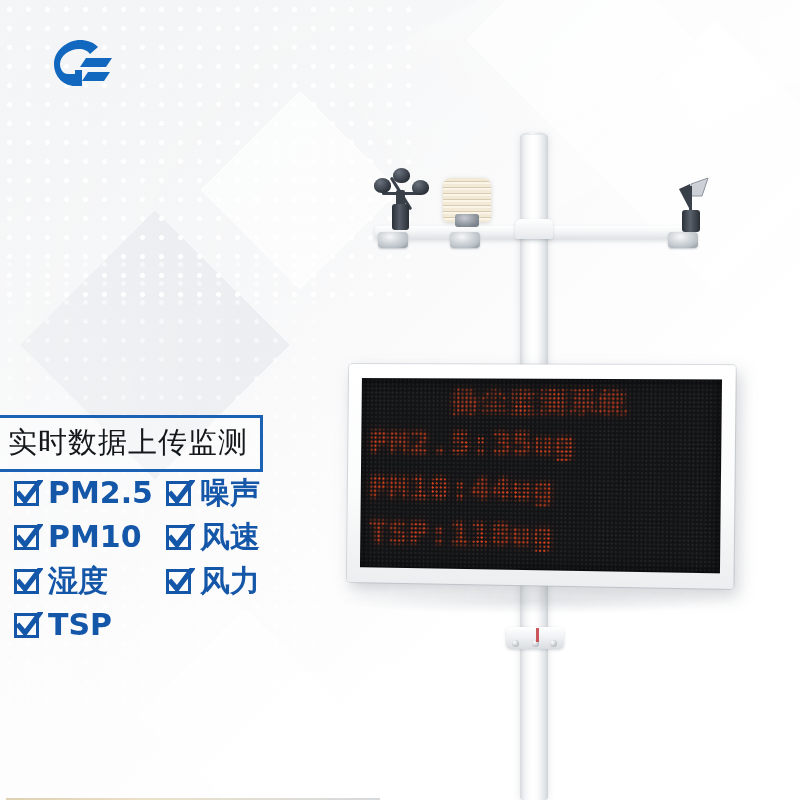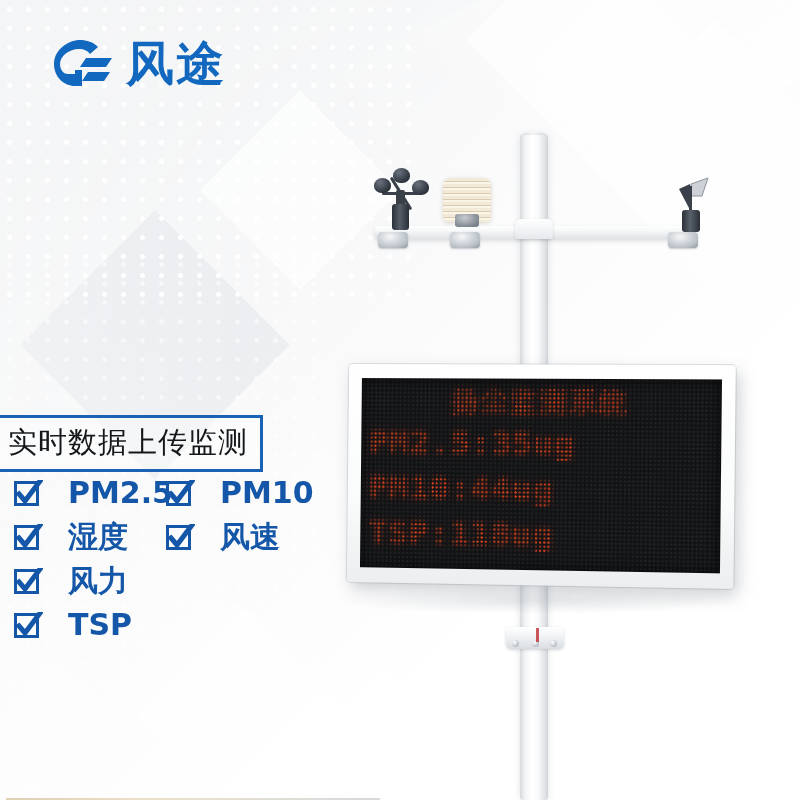--- a/index.html
+++ b/index.html
@@ -91,21 +91,20 @@
   .feat { display:flex; align-items:center; gap:9px; }
   .cbox {
     width:25px; height:25px; flex:0 0 25px;
     border:3px solid #1456a8; position:relative; background:transparent;
   }
   .cbox svg { position:absolute; left:-1px; top:-4px; }
   .feat-label {
     font-size:30px; font-weight:bold; color:#1456a8; letter-spacing:0px;
     font-family:"DejaVu Sans","Liberation Sans",sans-serif; white-space:nowrap;
     line-height:1;
-    margin-left:20px;
   }
   .feat.span2 { grid-column:1 / span 1;text-align:right; }
 
   .pole {
     position:absolute; left:520px; top:135px; width:28px; height:665px;
     background:linear-gradient(90deg,#d7dadd 0%, #f2f4f5 18%, #ffffff 42%, #fcfcfd 62%, #e2e5e8 88%, #cfd3d7 100%);
     border-radius:3px;
     box-shadow:0 0 7px rgba(120,130,140,0.22);
   }
   .pole-top-cap {
@@ -276,65 +275,72 @@
   <div class="logo">
     <span class="logo-mark">
       <svg viewBox="0 0 76 58" width="76" height="58" aria-hidden="true">
         <path d="M36 6 C24 6 10 16 10 30 C10 43 20 52 31 52 L31 40 L24 40 C19 40 16 35 16 30
                  C16 22 25 15 35 15 C40 15 44 17 46 20 L54 13 C49 8 43 6 36 6 Z" fill="#1268bf"></path>
         <path d="M31 40 L31 52 L38 52 L38 36 L31 36 Z" fill="#1268bf"></path>
         <path d="M42 24 L68 24 L62 33 L36 33 Z" fill="#1268bf"></path>
         <path d="M44 38 L66 38 L60 47 L38 47 Z" fill="#1268bf"></path>
       </svg>
     </span>
-    <span class="logo-text">风途</span>
   </div>
 
   <div class="subbox">
     <span>实时数据上传监测</span>
   </div>
 
   <div class="features">
 
     <div class="feat">
       <span class="cbox">
         <svg width="27" height="30" viewBox="0 0 27 30" aria-hidden="true">
           <path d="M3 14 L9 21 L24 1" stroke="#1456a8" stroke-width="5" fill="none" stroke-linecap="square" stroke-linejoin="miter"></path>
         </svg>
       </span>
       <span class="feat-label">PM2.5</span>
     </div>
 
+    <div class="feat">
+      <span class="cbox">
+        <svg width="27" height="30" viewBox="0 0 27 30" aria-hidden="true">
+          <path d="M3 14 L9 21 L24 1" stroke="#1456a8" stroke-width="5" fill="none" stroke-linecap="square" stroke-linejoin="miter"></path>
+        </svg>
+      </span>
+      <span class="feat-label">噪声</span>
+    </div>
 
     <div class="feat">
       <span class="cbox">
         <svg width="27" height="30" viewBox="0 0 27 30" aria-hidden="true">
           <path d="M3 14 L9 21 L24 1" stroke="#1456a8" stroke-width="5" fill="none" stroke-linecap="square" stroke-linejoin="miter"></path>
         </svg>
       </span>
       <span class="feat-label">PM10</span>
     </div>
 
 
     <div class="feat">
       <span class="cbox">
         <svg width="27" height="30" viewBox="0 0 27 30" aria-hidden="true">
           <path d="M3 14 L9 21 L24 1" stroke="#1456a8" stroke-width="5" fill="none" stroke-linecap="square" stroke-linejoin="miter"></path>
         </svg>
       </span>
+      <span class="feat-label">风速</span>
+    </div>
+
+    <div class="feat">
+      <span class="cbox">
+        <svg width="27" height="30" viewBox="0 0 27 30" aria-hidden="true">
+          <path d="M3 14 L9 21 L24 1" stroke="#1456a8" stroke-width="5" fill="none" stroke-linecap="square" stroke-linejoin="miter"></path>
+        </svg>
+      </span>
       <span class="feat-label">湿度</span>
-    </div>
-
-    <div class="feat">
-      <span class="cbox">
-        <svg width="27" height="30" viewBox="0 0 27 30" aria-hidden="true">
-          <path d="M3 14 L9 21 L24 1" stroke="#1456a8" stroke-width="5" fill="none" stroke-linecap="square" stroke-linejoin="miter"></path>
-        </svg>
-      </span>
-      <span class="feat-label">风速</span>
     </div>
 
 
     <div class="feat">
       <span class="cbox">
         <svg width="27" height="30" viewBox="0 0 27 30" aria-hidden="true">
           <path d="M3 14 L9 21 L24 1" stroke="#1456a8" stroke-width="5" fill="none" stroke-linecap="square" stroke-linejoin="miter"></path>
         </svg>
       </span>
       <span class="feat-label">风力</span>

